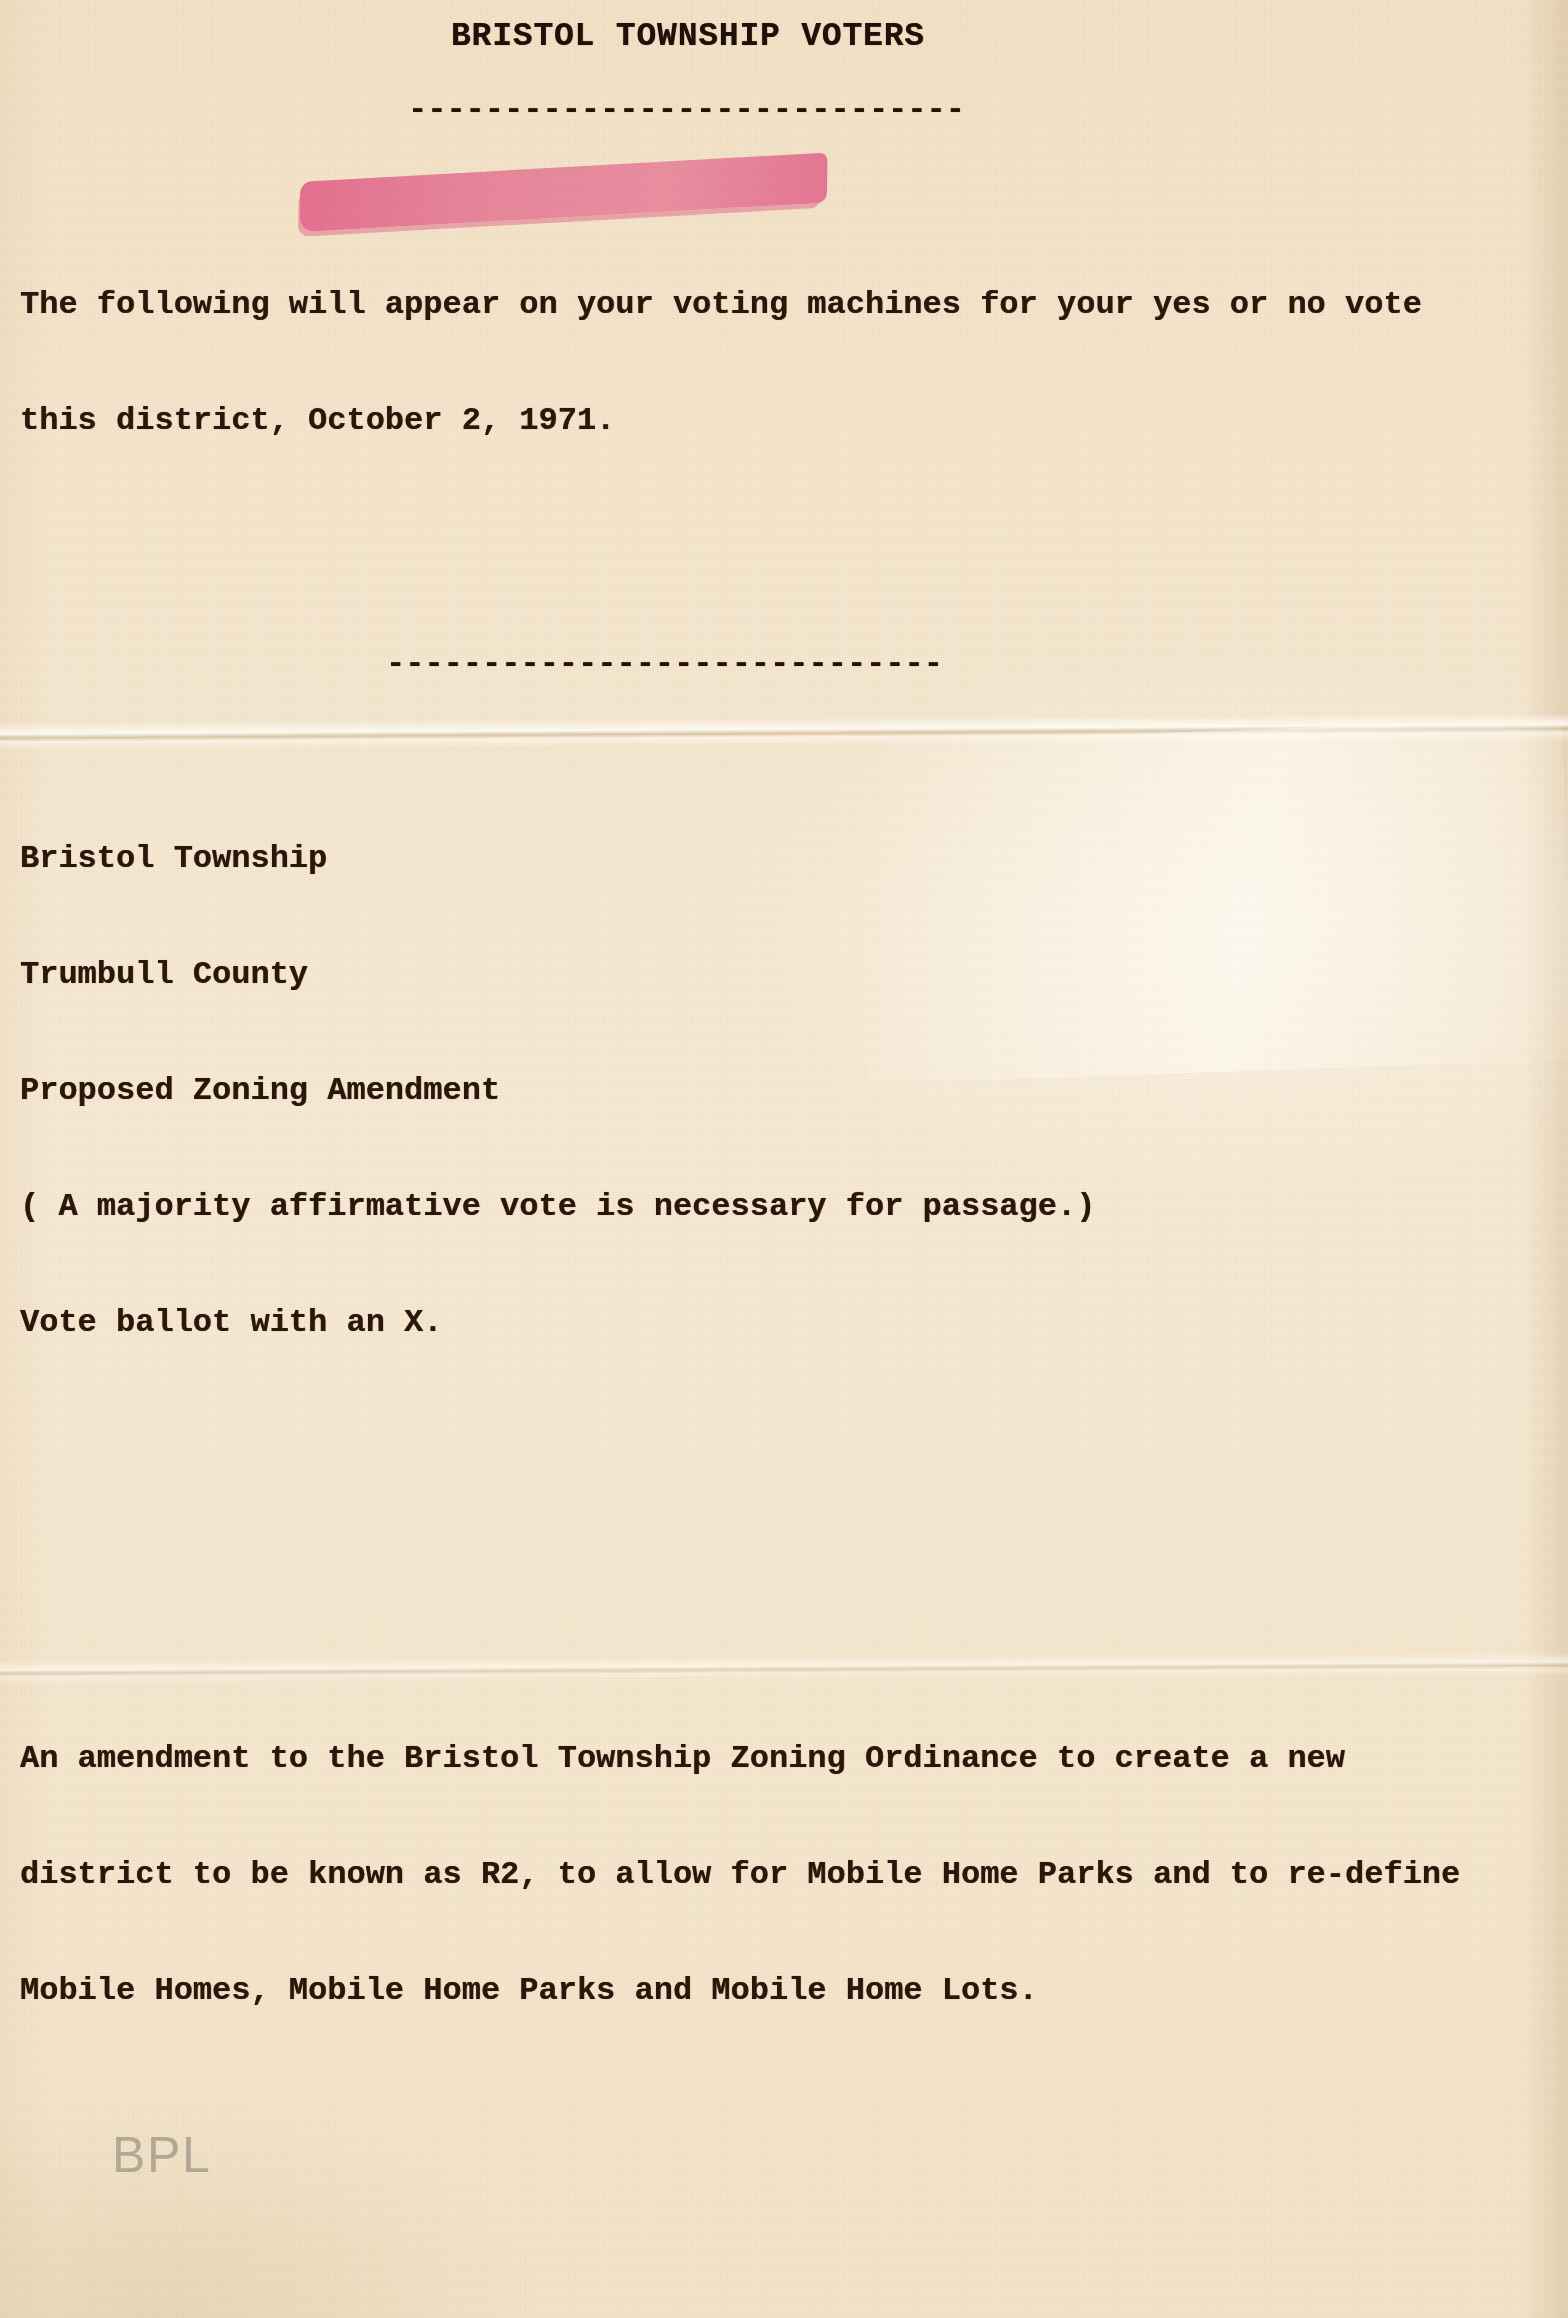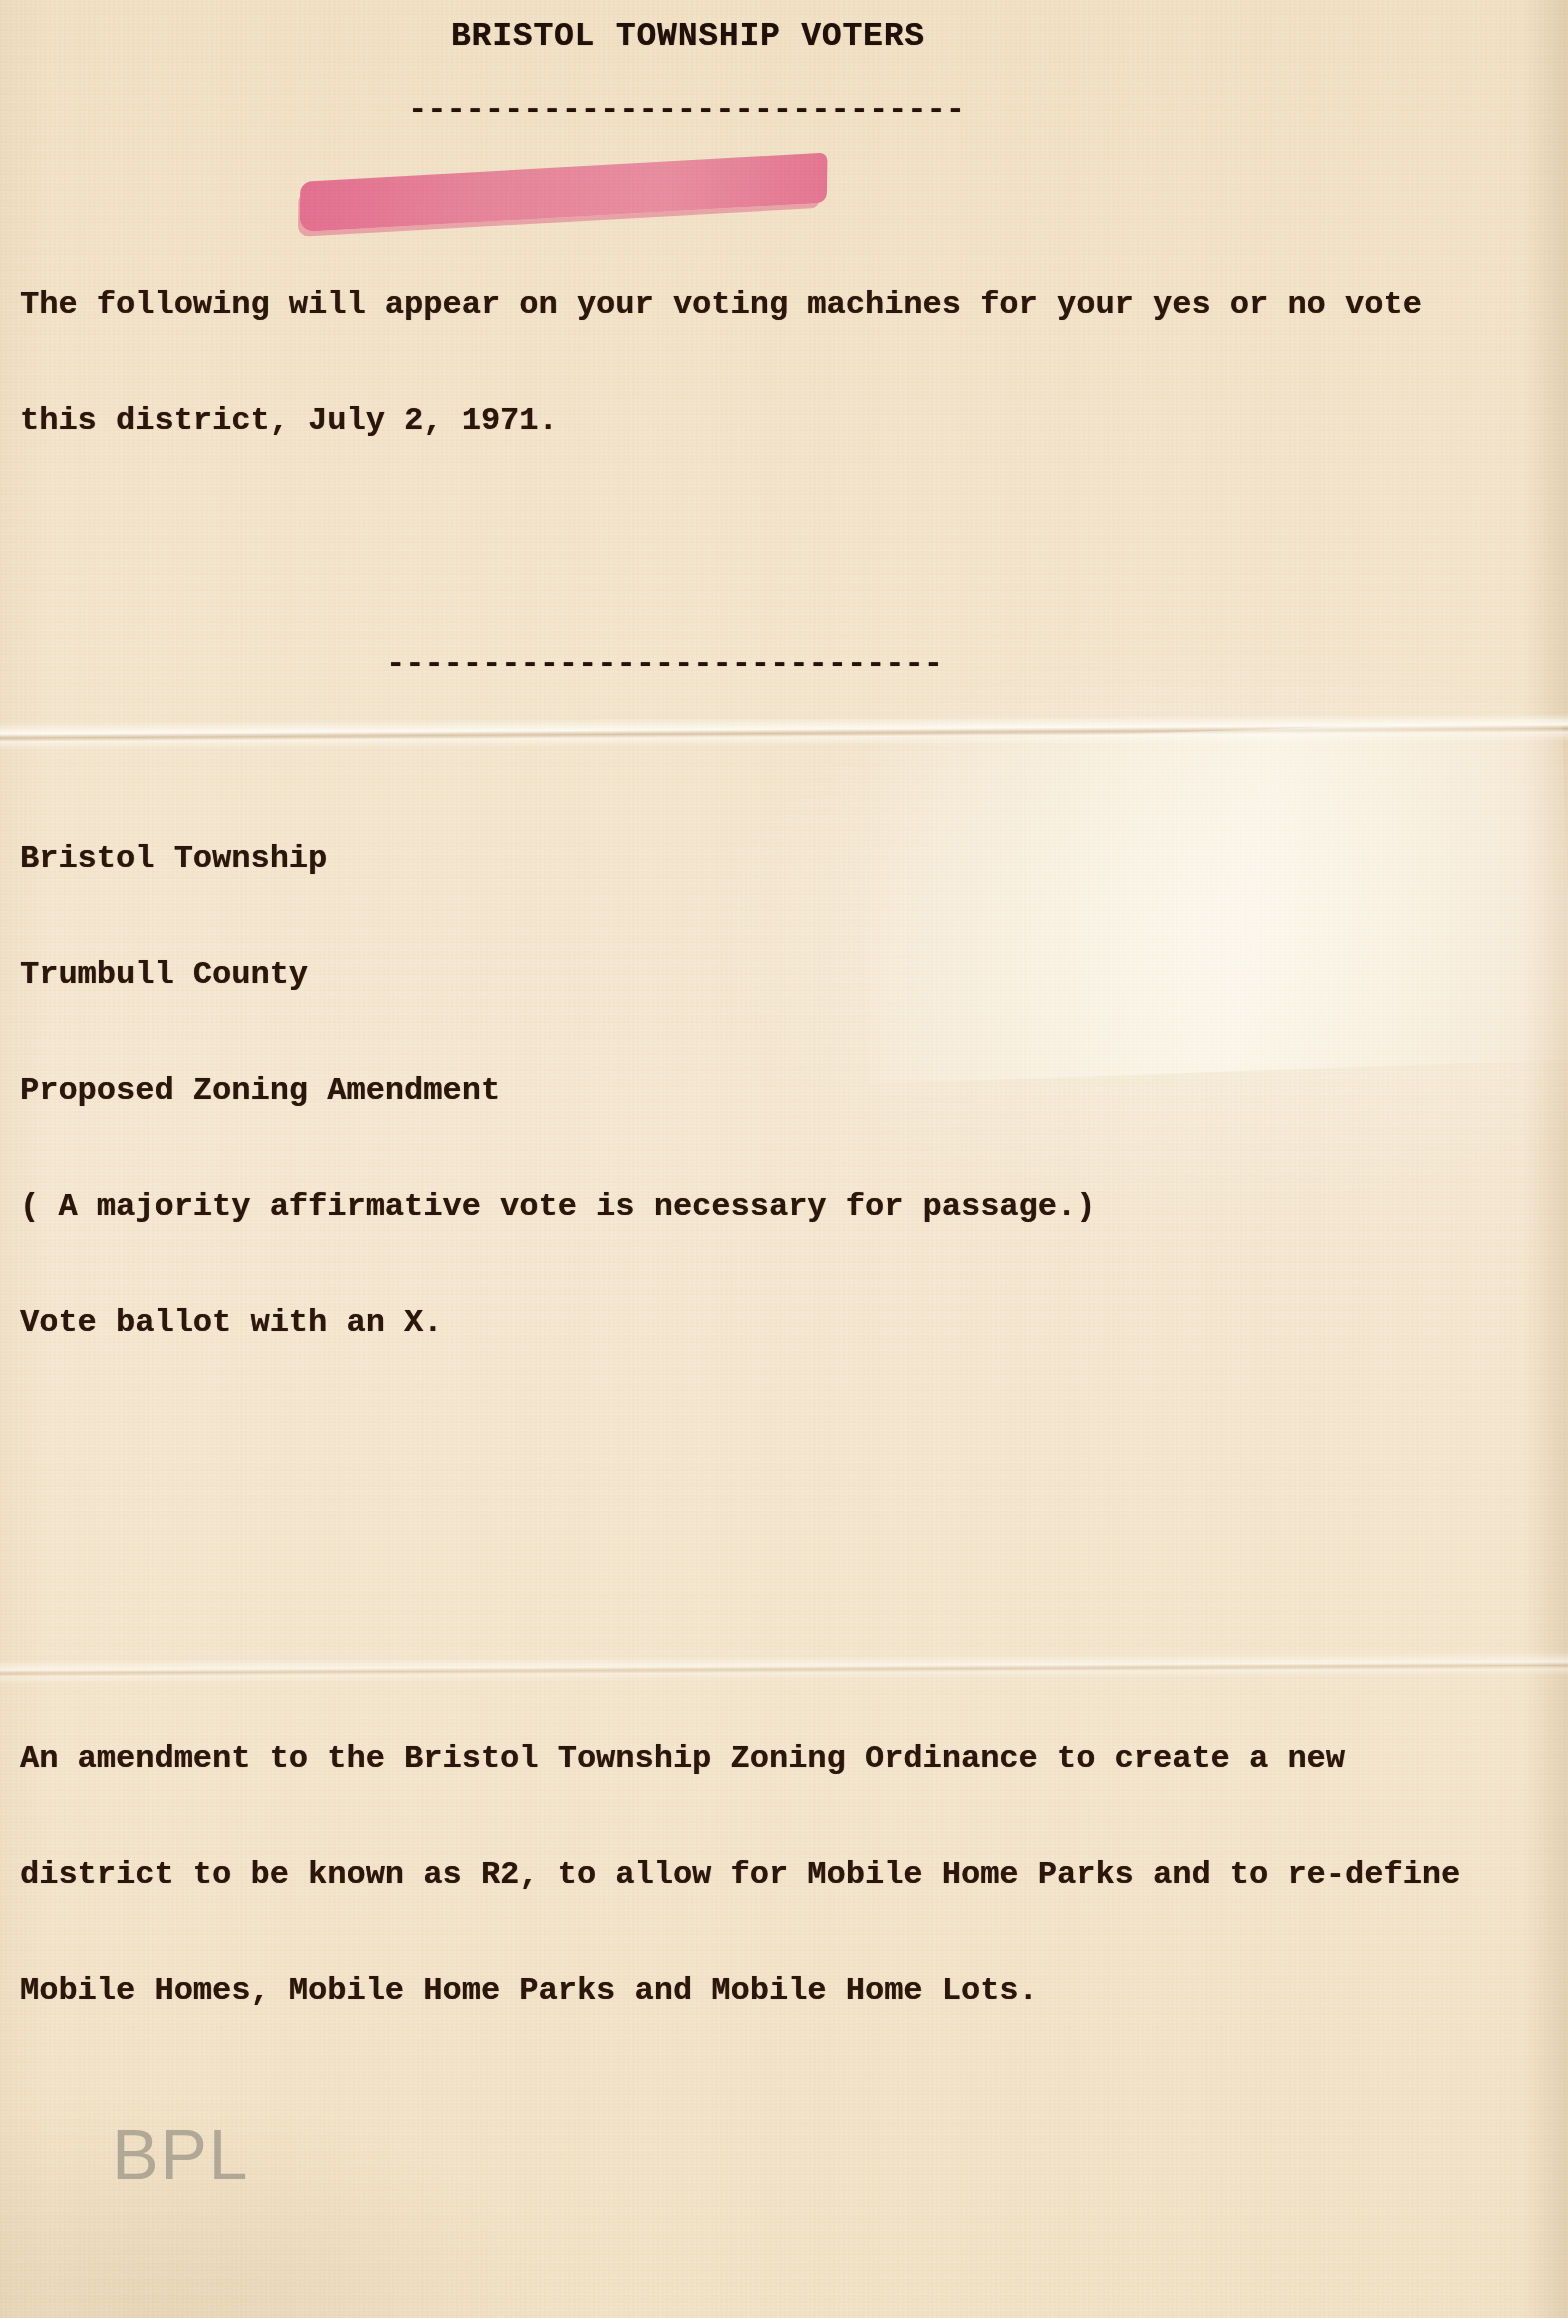--- a/index.html
+++ b/index.html
@@ -51,42 +51,42 @@
     background:linear-gradient(180deg, rgba(255,252,244,0) 0%, rgba(255,253,247,0.6) 42%, rgba(178,146,104,0.26) 56%, rgba(255,252,245,0.4) 70%, rgba(255,252,244,0) 100%);
   }
   .sheen{
     position:absolute;top:731px;left:55%;right:0;height:341px;pointer-events:none;
     background:linear-gradient(100deg, rgba(255,253,246,0) 0%, rgba(255,253,247,0.55) 55%, rgba(244,230,206,0.1) 100%);
     transform:rotate(-2deg);
   }
   .watermark{
     position:absolute;left:112px;top:2116px;
     font-family:"Liberation Sans","DejaVu Sans",sans-serif;
-    font-weight:400;font-size:70px;line-height:78px;letter-spacing:1.6px;
+    font-weight:400;font-size:50px;line-height:78px;letter-spacing:1.6px;
     color:rgba(108,108,102,0.48);
   }
   .z{position:relative;z-index:2;}
 </style>
 </head>
 <body>
 
 <div class="page">
 
   <div class="crease crease-1"></div>
   <div class="sheen"></div>
   <div class="crease crease-2"></div>
   <div class="highlight-stroke"></div>
   <div class="watermark">BPL</div>
 
   <div class="abs ink title z" style="left:451px;top:18px;">BRISTOL TOWNSHIP VOTERS</div>
   <div class="abs ink sep z" style="left:408px;top:54px;">-----------------------------</div>
 
   <div class="abs z" style="left:20px;top:136px;">
     <div class="line ink">The following will appear on your voting machines for your yes or no vote</div>
-    <div class="line ink"><span>this district, </span><span>July 2, 1971.</span></div>
+    <div class="line ink"><span>this district, </span><span>October 2, 1971.</span></div>
   </div>
 
   <div class="abs ink sep z" style="left:386px;top:265px;">-----------------------------</div>
 
   <div class="abs z" style="left:20px;top:347px;">
     <div class="line ink">Bristol Township</div>
     <div class="line ink">Trumbull County</div>
     <div class="line ink">Proposed Zoning Amendment</div>
     <div class="line ink">( A majority affirmative vote is necessary for passage.)</div>
     <div class="line ink">Vote ballot with an X.</div>

